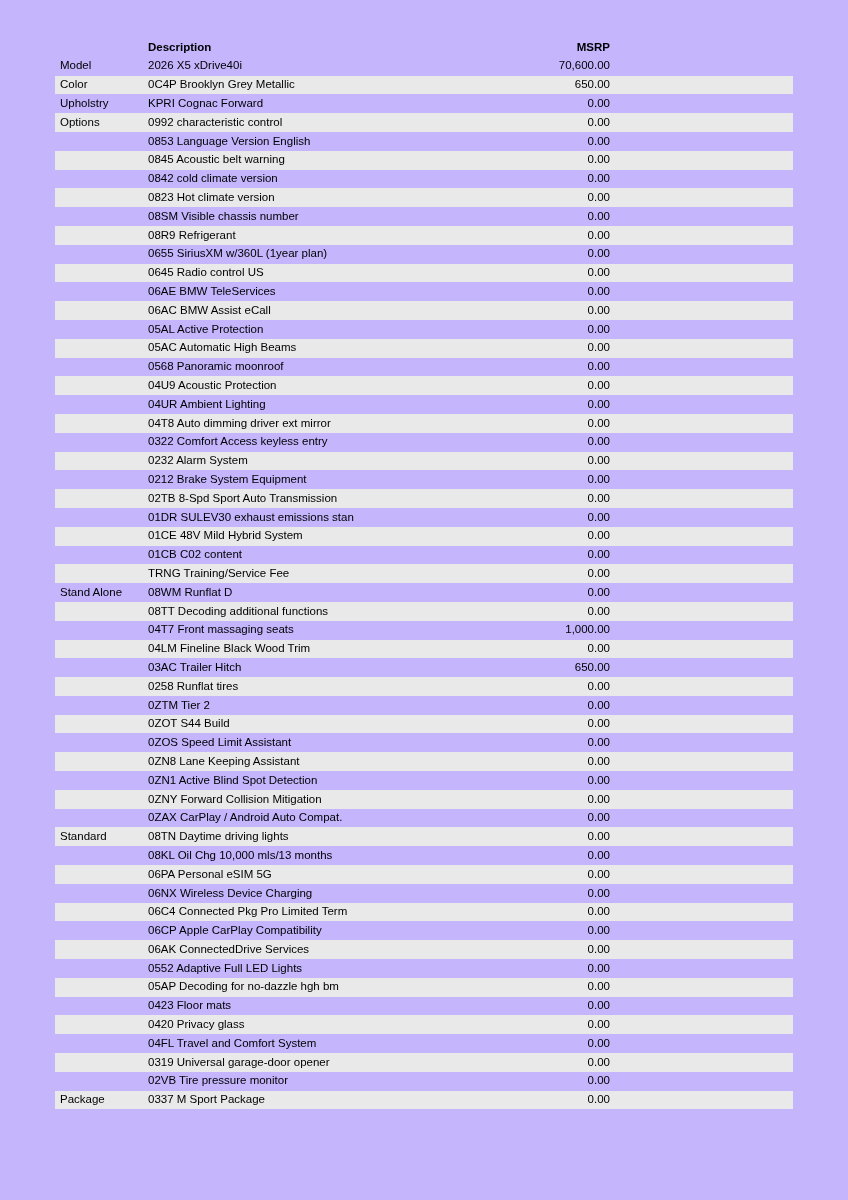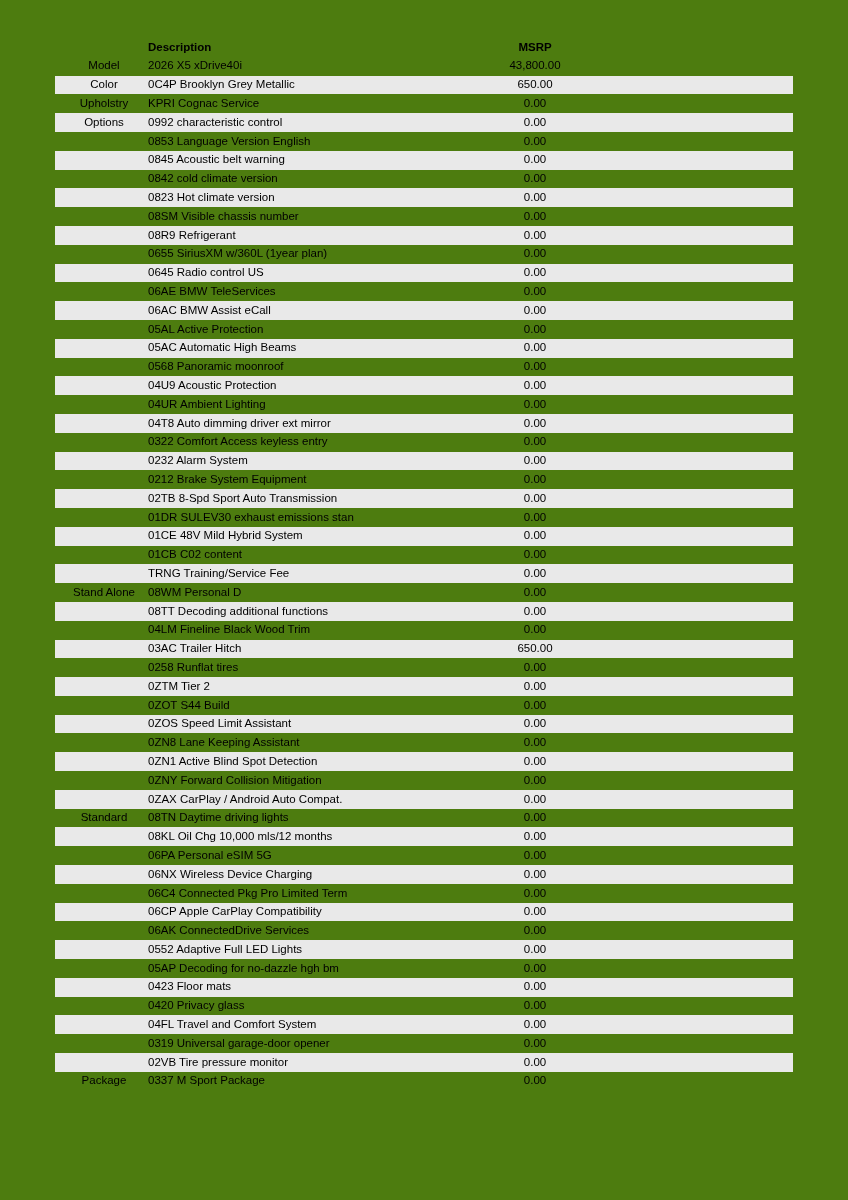--- a/index.html
+++ b/index.html
@@ -4,21 +4,21 @@
 <style>
   * { box-sizing: border-box; }
   html, body {
     margin: 0;
     padding: 0;
     background: #ffffff;
   }
   .page {
     width: 848px;
     height: 1200px;
-    background: #4d7c0f;
+    background: #c4b5fd;
     padding-top: 38px;
     padding-left: 55px;
     font-family: "Liberation Sans", sans-serif;
     color: #000000;
   }
   .table {
     width: 738px;
     font-size: 11.5px;
     line-height: 1;
   }
@@ -26,56 +26,56 @@
     display: flex;
     align-items: center;
     height: 18.8px;
   }
   .row.header { font-weight: bold; }
   #rows .row:nth-child(even) { background: var(--stripe, #e9e9e9); }
   .cell {
     white-space: nowrap;
     overflow: hidden;
   }
-  .cat  { width: 93px; padding-left: 5px; text-align: center; }
+  .cat  { width: 93px; padding-left: 5px; }
   .desc { width: 312px; }
-  .msrp { width: 150px; text-align: center; }
+  .msrp { width: 150px; text-align: right; }
   .spacer { flex: 1; }
 </style>
 </head>
 <body>
 
 <div class="page">
   <div class="table">
 
     <div class="row header">
       <div class="cell cat"></div>
       <div class="cell desc">Description</div>
       <div class="cell msrp">MSRP</div>
       <div class="spacer"></div>
     </div>
 
     <div id="rows">
   <div class="row">
     <div class="cell cat">Model</div>
     <div class="cell desc">2026 X5 xDrive40i</div>
-    <div class="cell msrp">43,800.00</div>
+    <div class="cell msrp">70,600.00</div>
     <div class="spacer"></div>
   </div>
 
   <div class="row">
     <div class="cell cat">Color</div>
     <div class="cell desc">0C4P Brooklyn Grey Metallic</div>
     <div class="cell msrp">650.00</div>
     <div class="spacer"></div>
   </div>
 
   <div class="row">
     <div class="cell cat">Upholstry</div>
-    <div class="cell desc">KPRI Cognac Service</div>
+    <div class="cell desc">KPRI Cognac Forward</div>
     <div class="cell msrp">0.00</div>
     <div class="spacer"></div>
   </div>
 
   <div class="row">
     <div class="cell cat">Options</div>
     <div class="cell desc">0992 characteristic control</div>
     <div class="cell msrp">0.00</div>
     <div class="spacer"></div>
   </div>
@@ -245,32 +245,38 @@
     <div class="cell cat"></div>
     <div class="cell desc">TRNG Training/Service Fee</div>
     <div class="cell msrp">0.00</div>
     <div class="spacer"></div>
   </div>
 
 
 
   <div class="row">
     <div class="cell cat">Stand Alone</div>
-    <div class="cell desc">08WM Personal D</div>
+    <div class="cell desc">08WM Runflat D</div>
     <div class="cell msrp">0.00</div>
     <div class="spacer"></div>
   </div>
 
   <div class="row">
     <div class="cell cat"></div>
     <div class="cell desc">08TT Decoding additional functions</div>
     <div class="cell msrp">0.00</div>
     <div class="spacer"></div>
   </div>
 
+  <div class="row">
+    <div class="cell cat"></div>
+    <div class="cell desc">04T7 Front massaging seats</div>
+    <div class="cell msrp">1,000.00</div>
+    <div class="spacer"></div>
+  </div>
 
   <div class="row">
     <div class="cell cat"></div>
     <div class="cell desc">04LM Fineline Black Wood Trim</div>
     <div class="cell msrp">0.00</div>
     <div class="spacer"></div>
   </div>
 
   <div class="row">
     <div class="cell cat"></div>
@@ -337,21 +343,21 @@
 
   <div class="row">
     <div class="cell cat">Standard</div>
     <div class="cell desc">08TN Daytime driving lights</div>
     <div class="cell msrp">0.00</div>
     <div class="spacer"></div>
   </div>
 
   <div class="row">
     <div class="cell cat"></div>
-    <div class="cell desc">08KL Oil Chg 10,000 mls/12 months</div>
+    <div class="cell desc">08KL Oil Chg 10,000 mls/13 months</div>
     <div class="cell msrp">0.00</div>
     <div class="spacer"></div>
   </div>
 
   <div class="row">
     <div class="cell cat"></div>
     <div class="cell desc">06PA Personal eSIM 5G</div>
     <div class="cell msrp">0.00</div>
     <div class="spacer"></div>
   </div>

